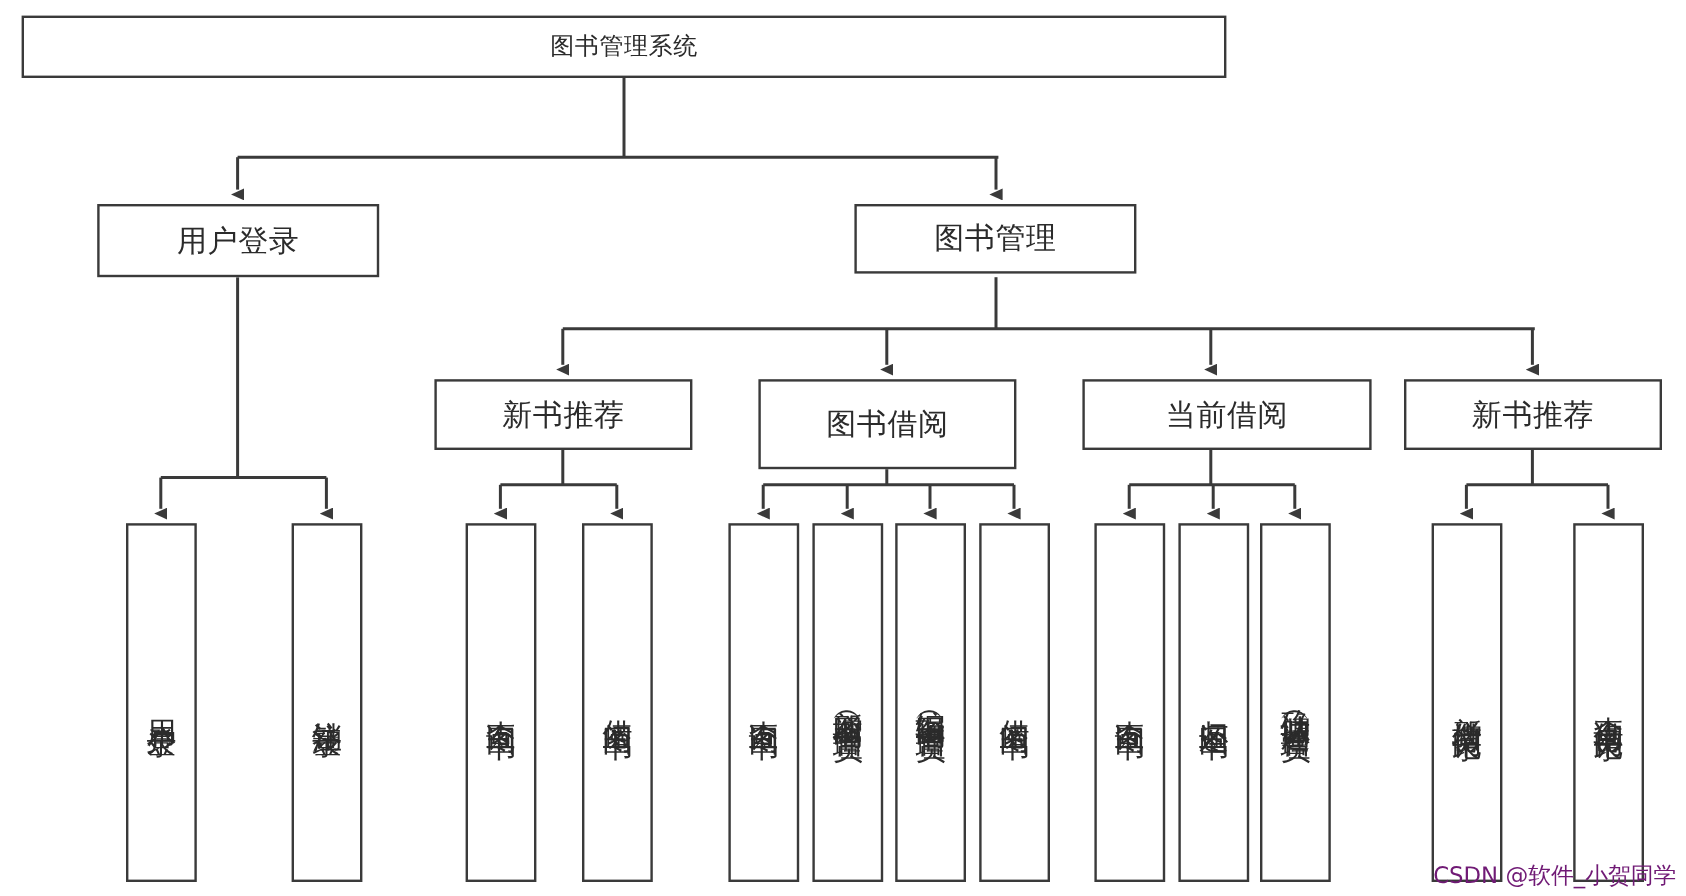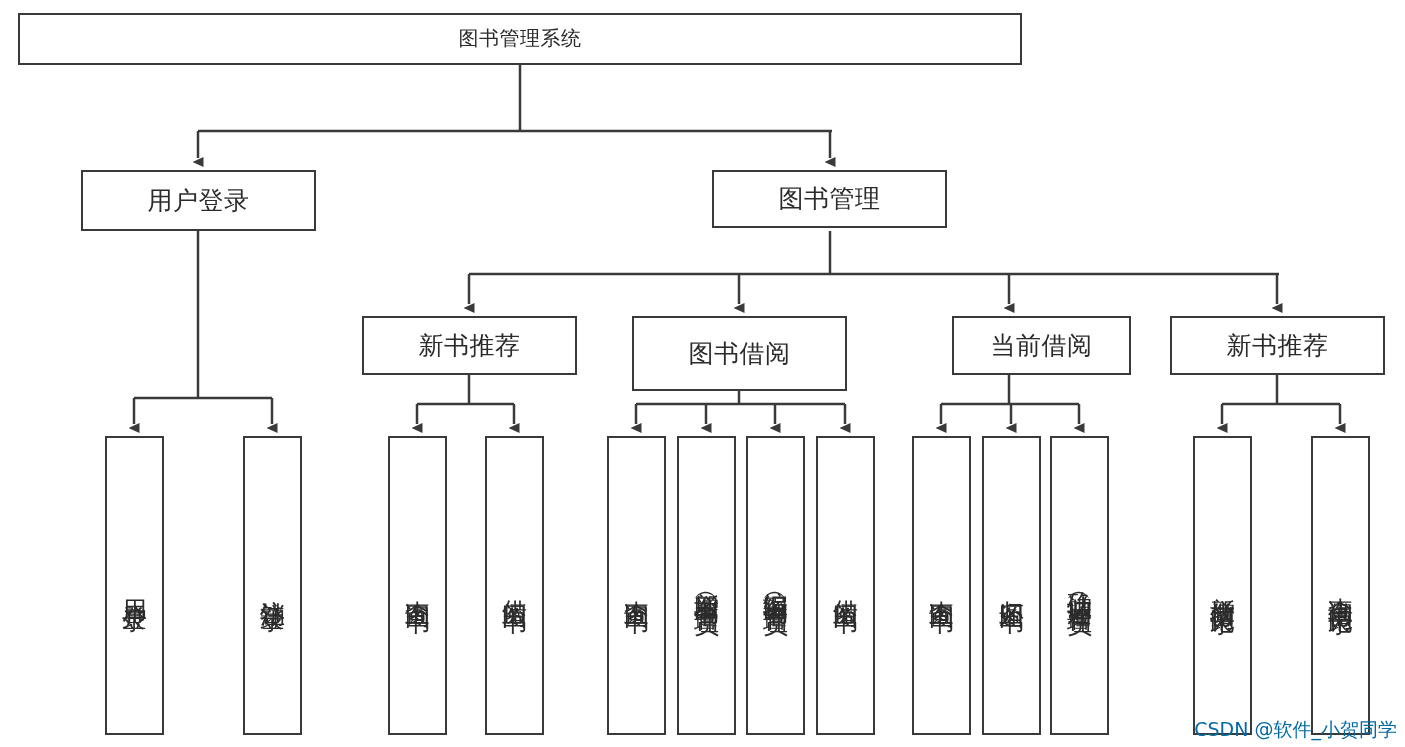--- a/index.html
+++ b/index.html
@@ -62,21 +62,21 @@
     writing-mode: vertical-rl;
     text-orientation: upright;
     letter-spacing: 3px;
     line-height: 1.0;
   }
   #watermark {
     position: absolute;
     right: 8px;
     bottom: 4px;
     font-size: 19px;
-    color: #0369a1;
+    color: #701a75;
     z-index: 5;
     user-select: none;
     white-space: nowrap;
   }
 </style>
 </head>
 <body>
 
 <div id="diagram-root">
 
@@ -155,21 +155,21 @@
   </div>
 
   <div class="node horiz" style="left:362px; top:316px; width:215px; height:59px;">
     <span class="node-label">新书推荐</span>
   </div>
 
   <div class="node horiz" style="left:632px; top:316px; width:215px; height:75px;">
     <span class="node-label">图书借阅</span>
   </div>
 
-  <div class="node horiz" style="left:952px; top:316px; width:179px; height:59px;">
+  <div class="node horiz" style="left:902px; top:316px; width:241px; height:59px;">
     <span class="node-label">当前借阅</span>
   </div>
 
   <div class="node horiz" style="left:1170px; top:316px; width:215px; height:59px;">
     <span class="node-label">新书推荐</span>
   </div>
 
   <div class="node vert" style="left:105px; top:436px; width:59px; height:299px;">
     <span class="node-label">用户登录</span>
   </div>

